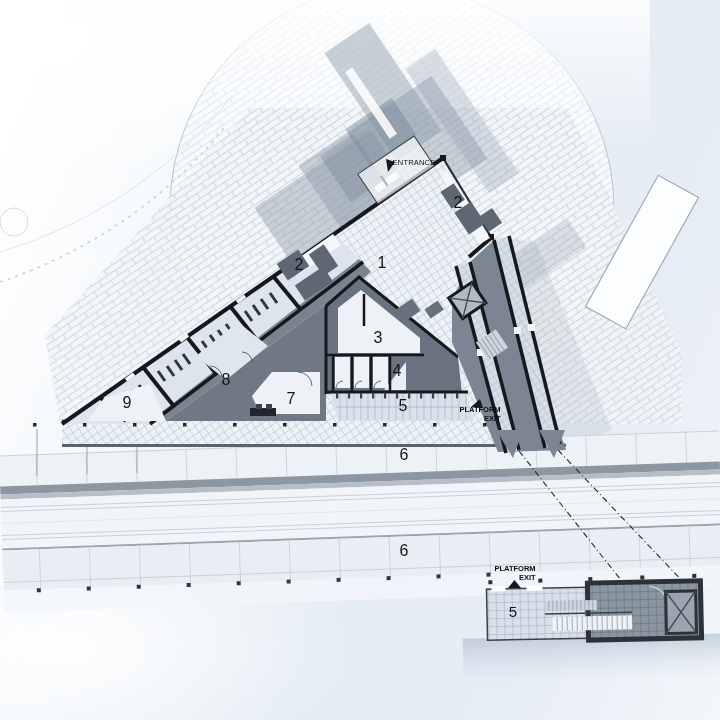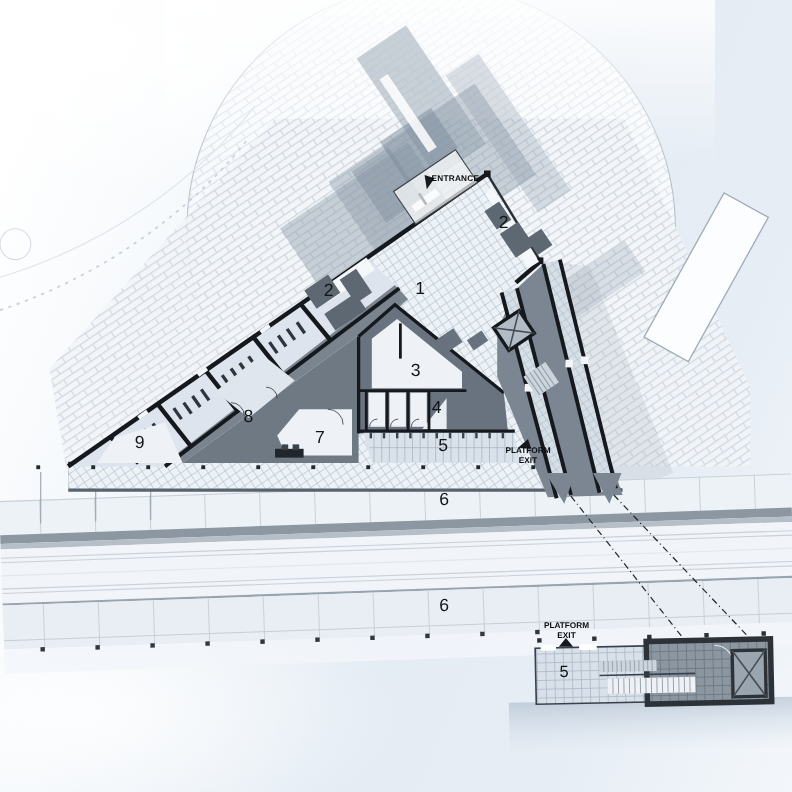--- a/index.html
+++ b/index.html
@@ -11,25 +11,25 @@
       radial-gradient(ellipse 420px 190px at 10% 90%, rgba(255,255,255,.85), rgba(255,255,255,0) 70%),
       linear-gradient(113deg,#ffffff 6%,#f3f7fb 30%,#e4ecf4 56%,#e7edf5 78%,#f3f7fb 100%);
   }
   svg{position:absolute;left:0;top:0;}
   .num{
     position:absolute;transform:translate(-50%,-50%);
     font-size:16px;color:#121518;letter-spacing:.3px;
   }
   .cap{
     position:absolute;transform:translate(-50%,-50%);
-    font-size:7.5px;font-weight:bold;color:#0c0e10;letter-spacing:.2px;white-space:nowrap;
+    font-size:7.5px;font-weight:normal;color:#0c0e10;letter-spacing:.2px;white-space:nowrap;
   }
   .cap2{
     position:absolute;transform:translate(-50%,-50%);
-    font-size:7.5px;font-weight:bold;color:#0c0e10;text-align:center;line-height:9px;white-space:pre-line;
+    font-size:7.5px;font-weight:bold;color:#0c0e10;text-align:right;line-height:9px;white-space:pre-line;
   }
 </style>
 </head>
 <body>
 
 <div class="canvas">
 <svg width="720" height="720" viewBox="0 0 720 720">
   <defs>
     <pattern id="pBrick" width="20" height="12" patternUnits="userSpaceOnUse" patternTransform="rotate(-34)">
       <rect width="20" height="12" fill="#f1f5f9"></rect>

